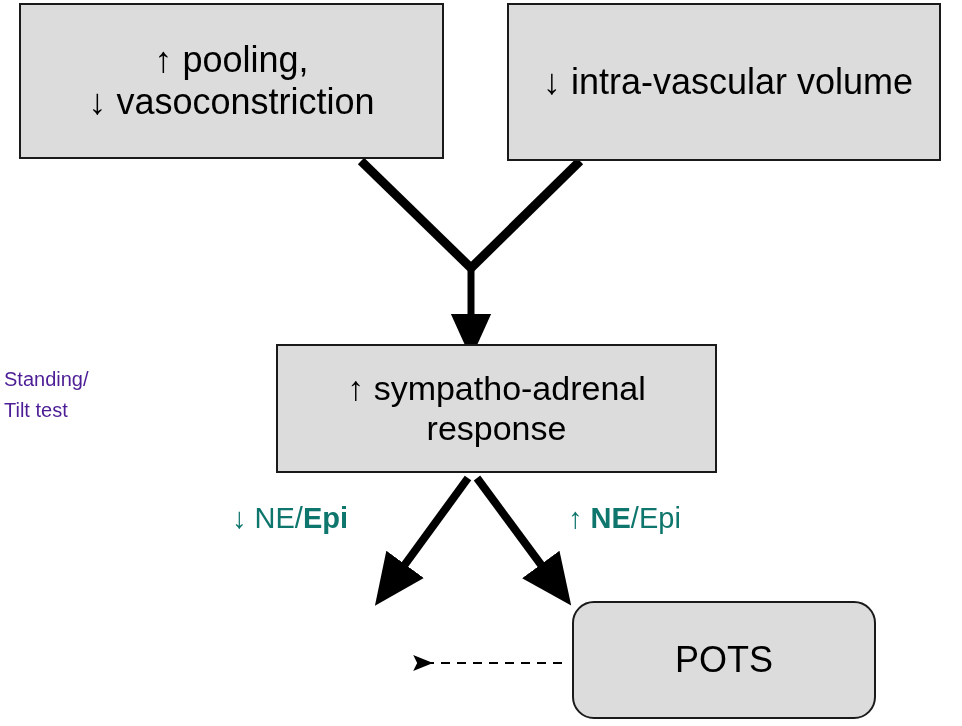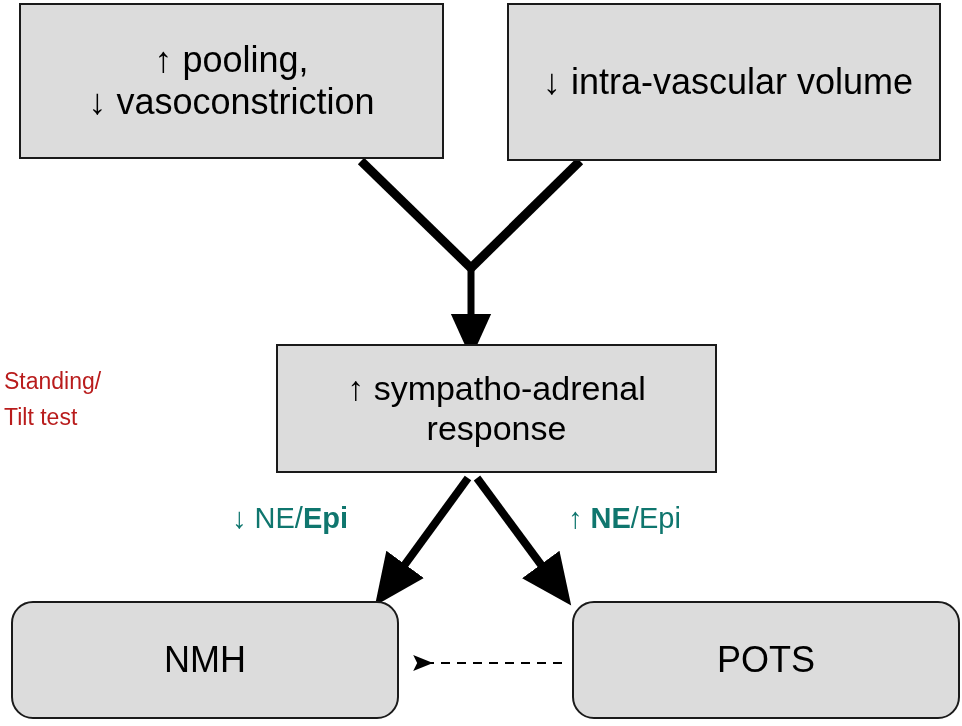--- a/index.html
+++ b/index.html
@@ -59,29 +59,29 @@
   }
   #node-sympatho {
     left: 276px; top: 344px; width: 441px; height: 129px;
     font-size: 34px;
   }
   #node-nmh {
     left: 11px; top: 601px; width: 388px; height: 118px;
     font-size: 36px;
   }
   #node-pots {
-    left: 572px; top: 601px; width: 388px; height: 118px;
+    left: 572px; top: 601px; width: 304px; height: 118px;
     font-size: 36px;
   }
   .free-label {
     position: absolute;
-    font-size: 23px;
+    font-size: 20px;
     line-height: 1.55;
     white-space: pre-line;
-    color: #b91c1c;
+    color: #4c1d95;
   }
   #label-standing {
     left: 4px; top: 364px; width: 190px;
     text-align: left;
   }
   .edge-label {
     position: absolute;
     font-size: 29px;
     white-space: nowrap;
     color: #0f766e;
@@ -129,23 +129,20 @@
 
   <div class="node" id="node-volume">
     <span class="node-text">↓ intra-vascular volume</span>
   </div>
 
   <div class="node" id="node-sympatho">
     <span class="node-text">↑ sympatho-adrenal
 response</span>
   </div>
 
-  <div class="node rounded" id="node-nmh">
-    <span class="node-text">NMH</span>
-  </div>
 
   <div class="node rounded" id="node-pots">
     <span class="node-text">POTS</span>
   </div>
 
   <div class="free-label" id="label-standing">Standing/
 Tilt test</div>
 
   <div class="edge-label" id="label-left-ne"><span>↓</span><span> NE/</span><span class="b">Epi</span></div>
 

